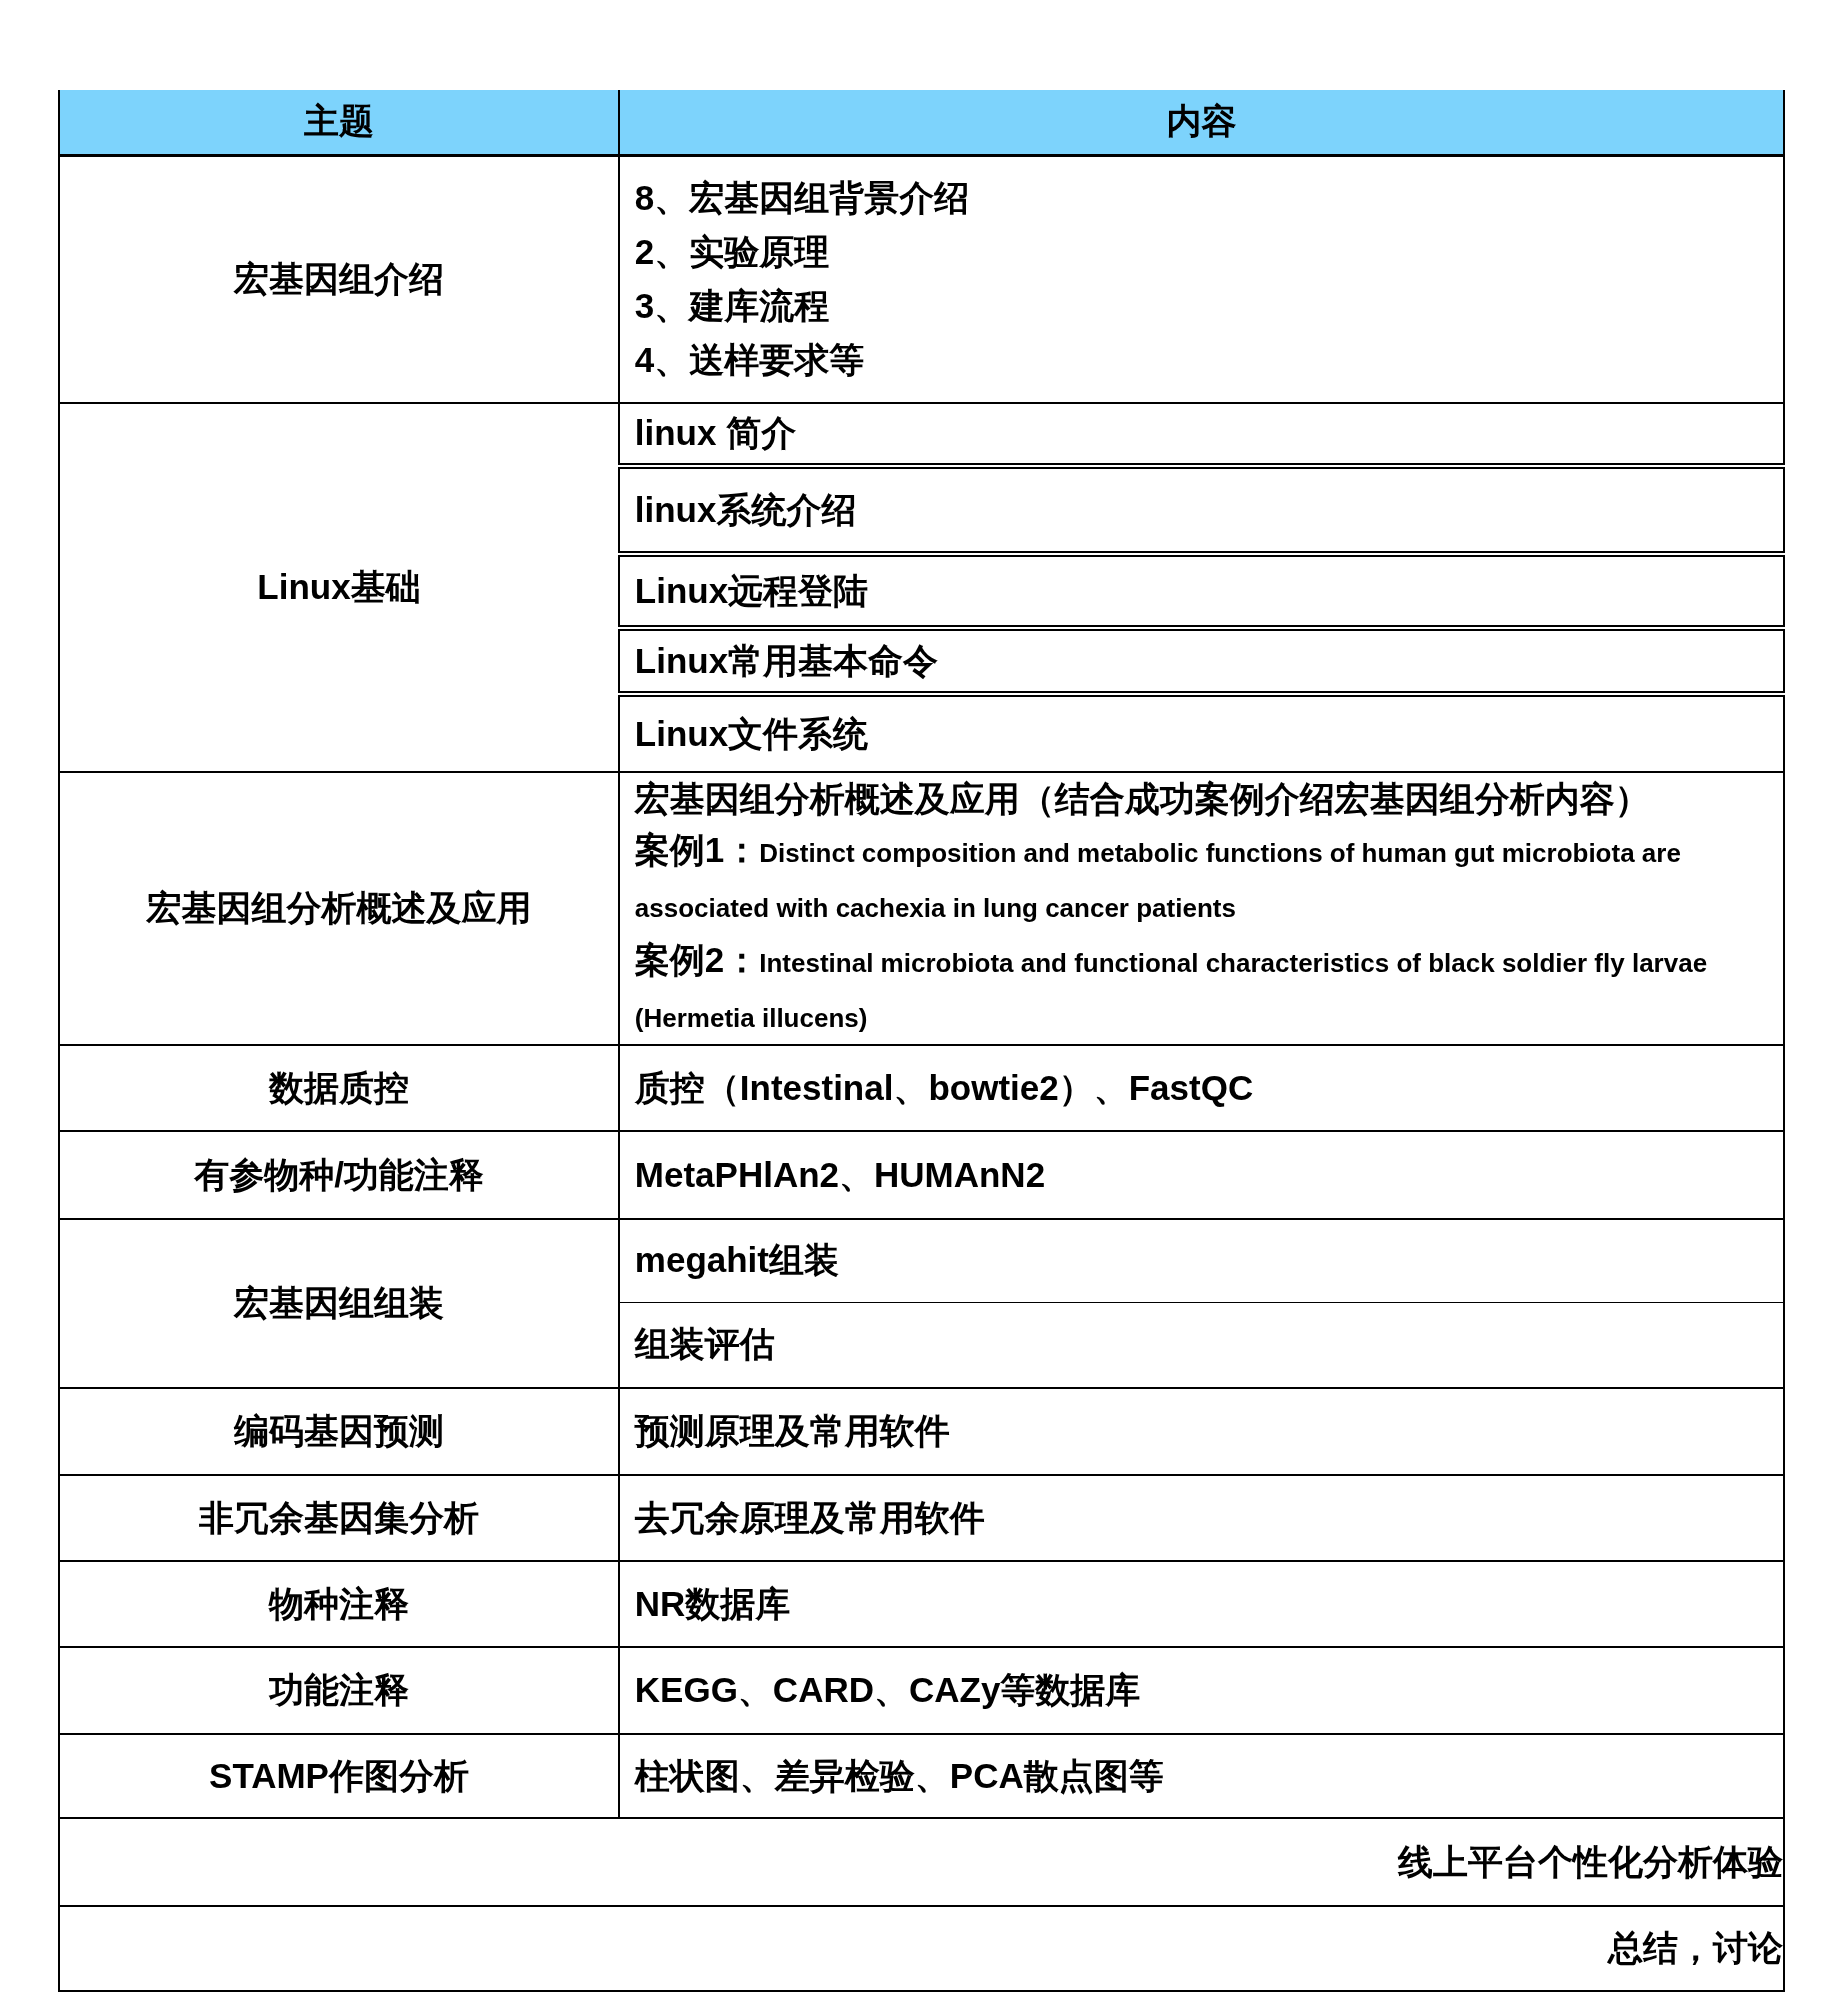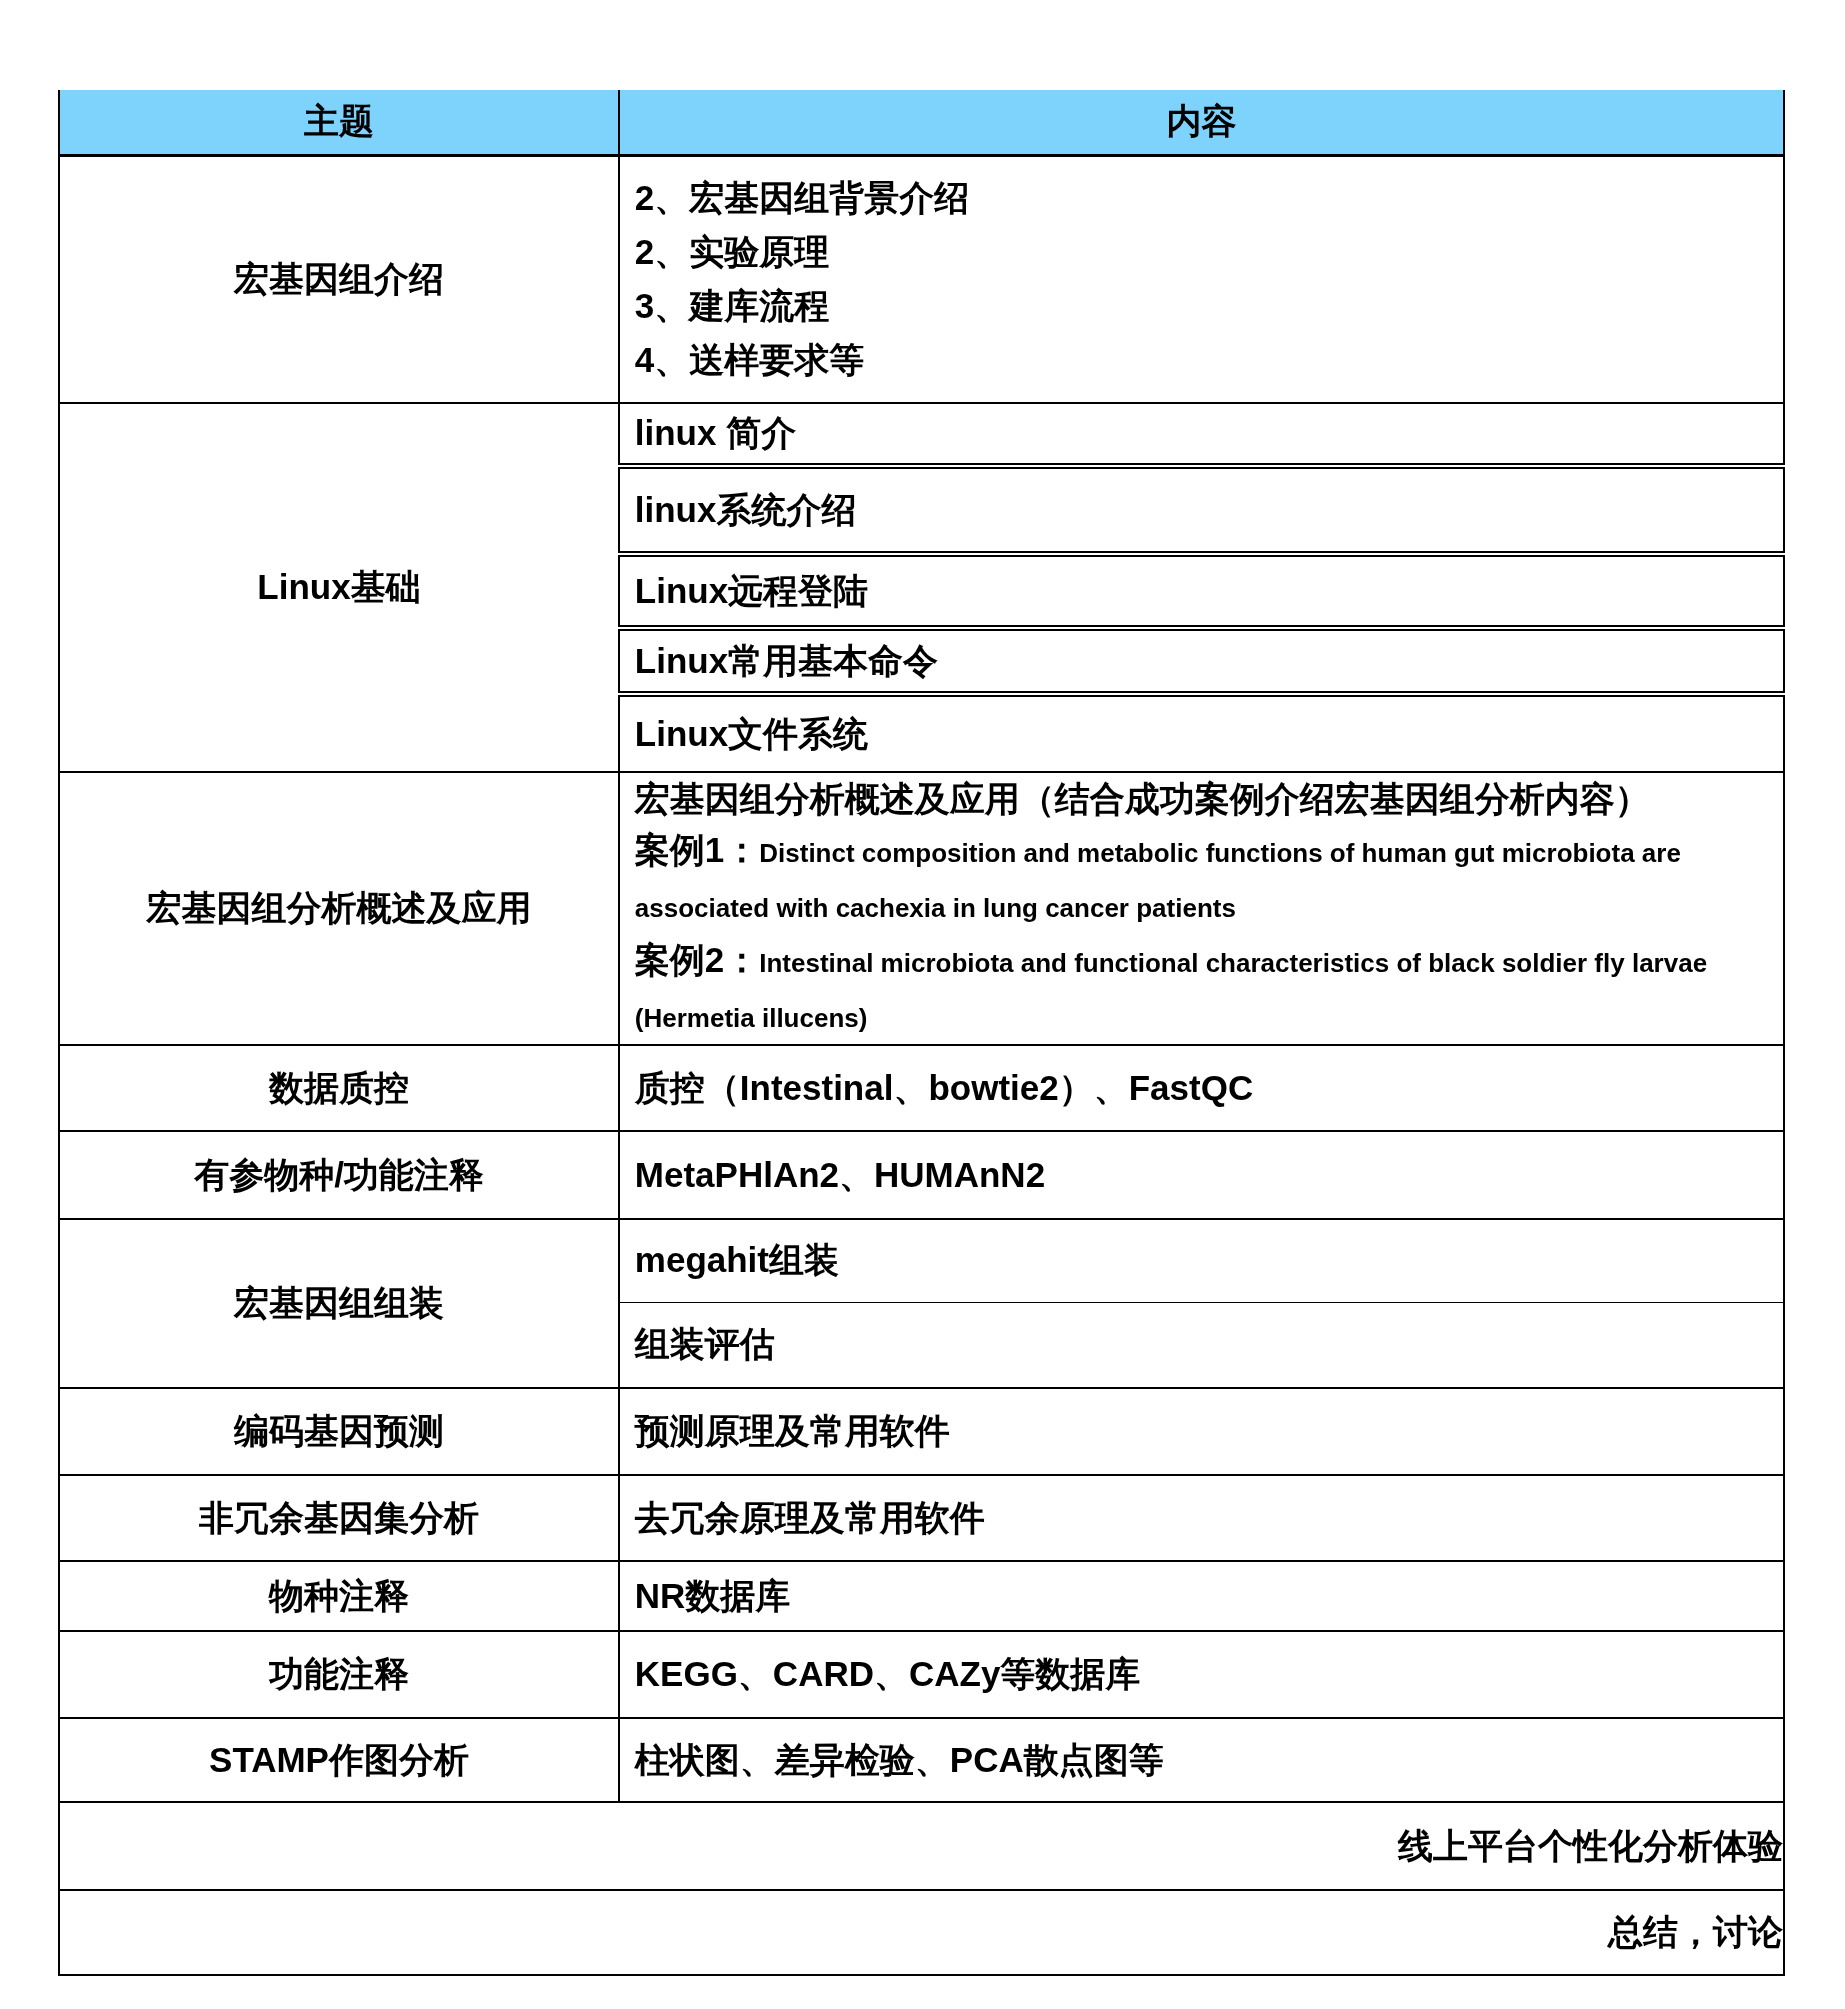--- a/index.html
+++ b/index.html
@@ -61,21 +61,21 @@
   tr.h-lx3 { height: 74px; }
   tr.h-lx4 { height: 66px; }
   tr.h-lx5 { height: 78px; border-radius: 16px; }
   tr.h-ov  { height: 255px; }
   tr.h-qc  { height: 86px; }
   tr.h-ref { height: 88px; border-radius: 32px; }
   tr.h-asm1 { height: 83px; }
   tr.h-asm2 { height: 86px; }
   tr.h-gp  { height: 87px; }
   tr.h-nr  { height: 86px; }
-  tr.h-sp  { height: 70px; }
+  tr.h-sp  { height: 86px; }
   tr.h-fn  { height: 87px; }
   tr.h-st  { height: 84px; }
   tr.h-on  { height: 88px; }
   tr.h-sum { height: 85px; }
 </style>
 </head>
 <body>
 
 <table class="schedule">
   <colgroup>
@@ -86,21 +86,21 @@
     <tr class="h-head">
       <th class="col-topic">主题</th>
       <th class="col-content">内容</th>
     </tr>
   </thead>
   <tbody>
 
     <tr class="major h-intro">
       <td class="topic">宏基因组介绍</td>
       <td class="content">
-        <div class="line">2、宏基因组背景介绍</div>
+        <div class="line">8、宏基因组背景介绍</div>
         <div class="line">2、实验原理</div>
         <div class="line">3、建库流程</div>
         <div class="line">4、送样要求等</div>
       </td>
     </tr>
 
     <tr class="major h-lx1">
       <td class="topic" rowspan="5">Linux基础</td>
       <td class="content">linux 简介</td>
     </tr>

